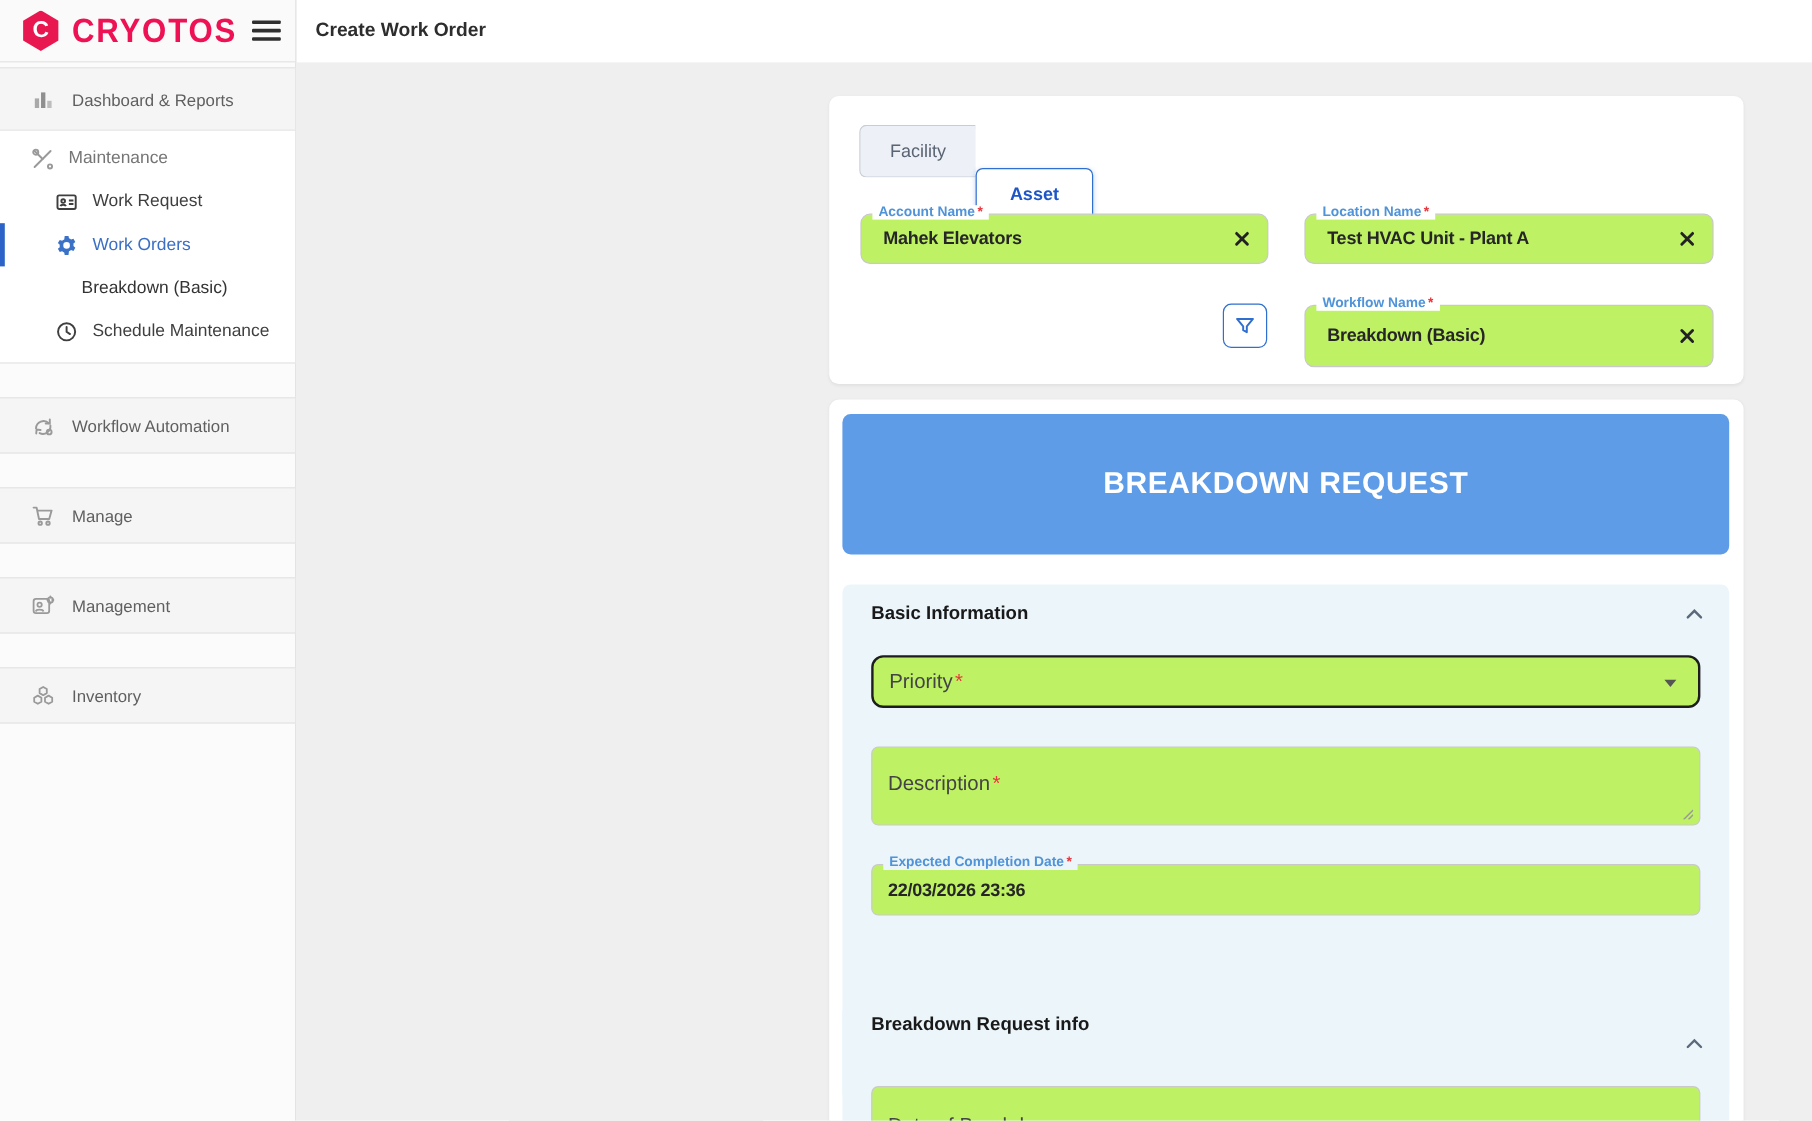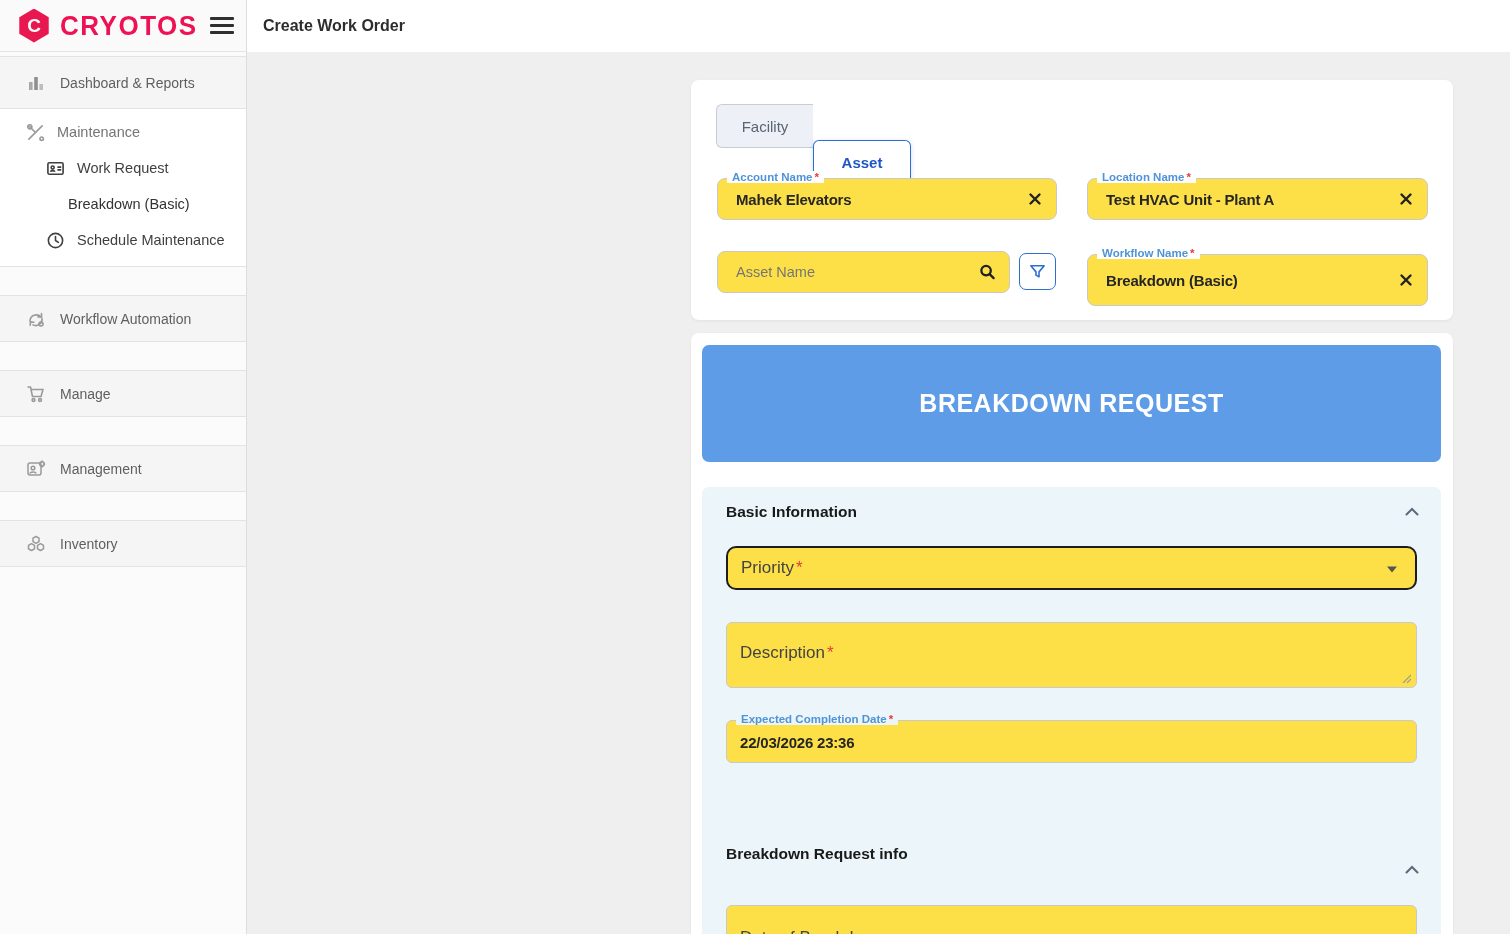--- a/index.html
+++ b/index.html
@@ -53,21 +53,21 @@
   .tabs { position:absolute; left:25px; top:24px; display:flex; align-items:flex-start; }
   .tab-facility { width:97px; height:44px; background:#edf1f7; border:1px solid #c8ccd4;
                   border-right:none; border-radius:6px 0 0 6px; color:#5a6472; font-size:15px;
                   display:flex; align-items:center; justify-content:center; cursor:pointer; }
   .tab-asset { width:98px; height:47px; background:#fff; border:1px solid #2f6fd0;
                border-bottom:4px solid #2f6fd0; border-radius:6px; color:#1e56c8;
                font-weight:bold; font-size:15px; display:flex; align-items:center;
                justify-content:center; cursor:pointer; box-shadow:0 1px 4px rgba(47,111,208,.25);margin-top:36px; }
 
   
-  .field { position:absolute; background:#fde047; border:1px solid #c9c9c9; border-radius:8px; }
+  .field { position:absolute; background:#bef264; border:1px solid #c9c9c9; border-radius:8px; }
   .f-label { position:absolute; top:-8px; left:9px; background:#fff; padding:0 5px;
              font-size:11.5px; font-weight:600; color:#4f93d8; white-space:nowrap; }
   .f-label.on-blue { background:#ebf5fa; }
   .req { color:#e8363d; margin-left:2px; }
   .f-value { position:absolute; left:18px; top:50%; transform:translateY(-50%);
              font-weight:bold; font-size:15px; color:#262626; letter-spacing:-0.2px;
              white-space:nowrap; }
   .clear-x { position:absolute; right:14px; top:50%; transform:translateY(-50%);
              width:14px; height:14px; cursor:pointer; }
   .asset-input { position:absolute; left:0; top:0; width:100%; height:100%; border:none;
@@ -143,20 +143,26 @@
       </div>
       <div class="g-row row-sub">
         <svg class="ic" viewBox="0 0 20 20" fill="none" stroke="#3f3f3f" stroke-width="1.7">
           <rect x="2" y="4" width="16" height="12" rx="1.5"></rect>
           <circle cx="7" cy="9" r="1.6"></circle>
             <path d="M4.6 13.4c.5-1.5 4.3-1.5 4.8 0"></path>
           <path d="M12 8.5h4M12 11.5h4"></path>
         </svg>
         <span>Work Request</span>
       </div>
+      <div class="g-row row-sub row-active">
+        <svg class="ic" viewBox="0 0 24 24">
+          <path fill="#3a72c8" fill-rule="evenodd" d="M10 2h4l.5 2.6a7.5 7.5 0 012.2 1.3l2.5-.9 2 3.4-2 1.7a7.6 7.6 0 010 2.6l2 1.7-2 3.4-2.5-.9a7.5 7.5 0 01-2.2 1.3L14 22h-4l-.5-2.6a7.5 7.5 0 01-2.2-1.3l-2.5.9-2-3.4 2-1.7a7.6 7.6 0 010-2.6l-2-1.7 2-3.4 2.5.9a7.5 7.5 0 012.2-1.3L10 2zm2 6.5a3.5 3.5 0 100 7 3.5 3.5 0 000-7z"></path>
+        </svg>
+        <span>Work Orders</span>
+      </div>
       <div class="g-row row-sub2">
         <span>Breakdown (Basic)</span>
       </div>
       <div class="g-row row-sub">
         <svg class="ic" viewBox="0 0 20 20" fill="none" stroke="#3f3f3f" stroke-width="1.7" stroke-linecap="round">
           <circle cx="10" cy="10" r="7.5"></circle>
             <path d="M10 5.8V10l3 2"></path>
         </svg>
         <span>Schedule Maintenance</span>
       </div>
@@ -230,27 +236,20 @@
         <div class="field" style="left:396px; top:98px; width:341px; height:42px;">
           <span class="f-label">
             <span>Location Name</span><span class="req">*</span>
           </span>
           <span class="f-value">Test HVAC Unit - Plant A</span>
           <svg class="clear-x" viewBox="0 0 14 14" stroke="#222" stroke-width="2.4" stroke-linecap="round">
             <path d="M2.5 2.5l9 9M11.5 2.5l-9 9"></path>
           </svg>
         </div>
 
-        <div class="field" style="left:26px; top:171px; width:293px; height:42px;">
-          <input class="asset-input" type="text" placeholder="Asset Name" style="">
-          <svg class="search-ic" viewBox="0 0 18 18" fill="none" stroke="#1f1f1f" stroke-width="2.4" stroke-linecap="round">
-            <circle cx="7.5" cy="7.5" r="5"></circle>
-              <path d="M11.5 11.5l4 4"></path>
-          </svg>
-        </div>
 
         <div class="filter-btn">
           <svg width="19" height="19" viewBox="0 0 20 20" fill="none" stroke="#2f6fd0" stroke-width="1.7" stroke-linejoin="round">
             <path d="M3 4h14l-5.4 6.4v5.2l-3.2-1.8v-3.4z"></path>
           </svg>
         </div>
 
         <div class="field" style="left:396px; top:174px; width:341px; height:52px;">
           <span class="f-label">
             <span>Workflow Name</span><span class="req">*</span>

